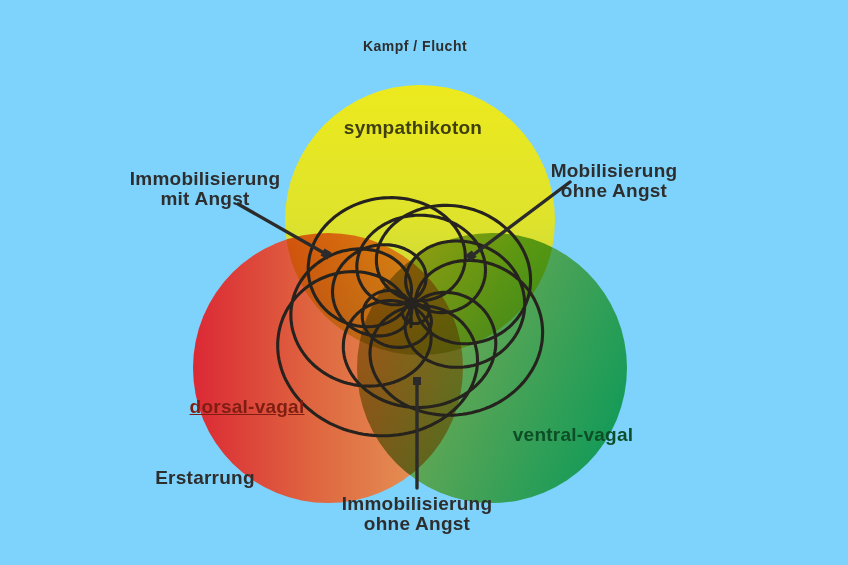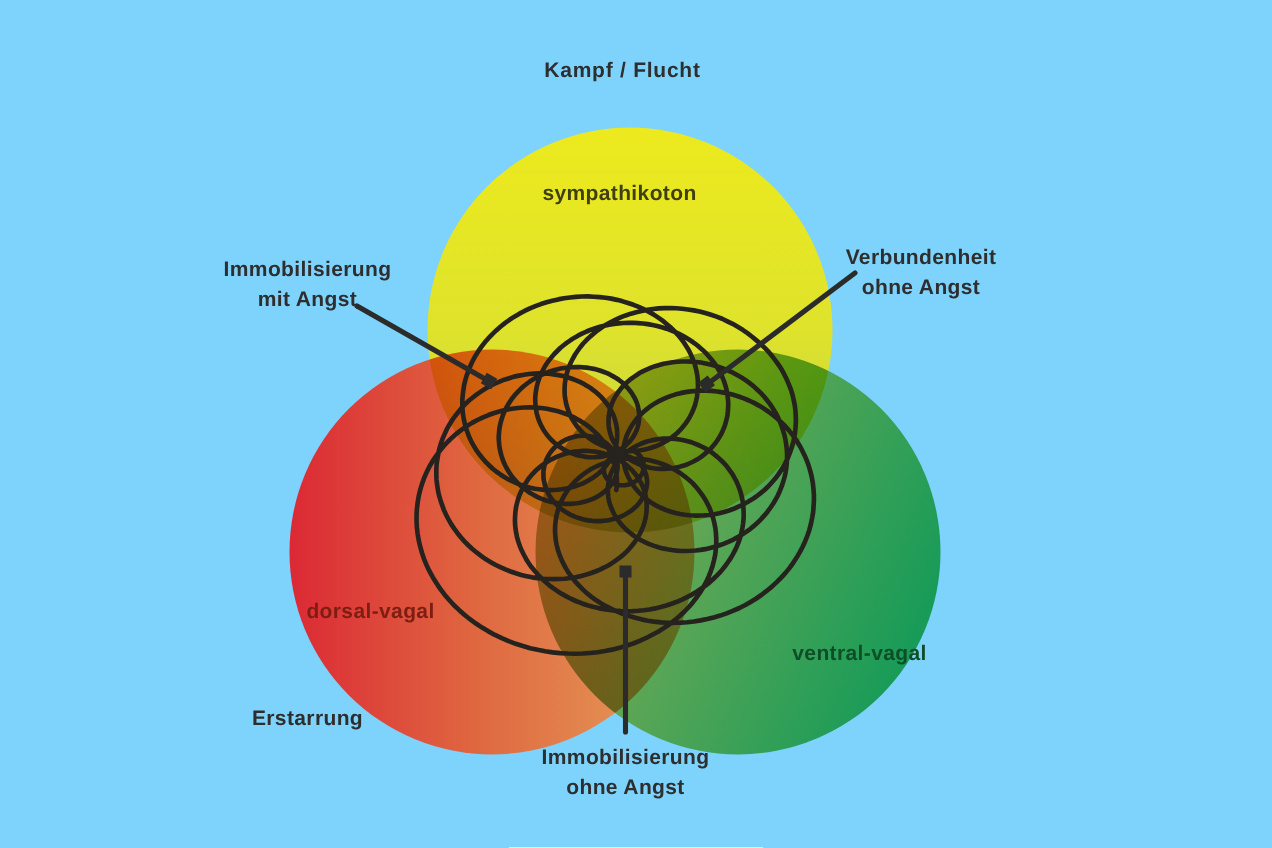--- a/index.html
+++ b/index.html
@@ -2,27 +2,27 @@
 <html><head>
 <meta charset="utf-8">
 <style>
   html,body{margin:0;padding:0;background:#ffffff;}
   .stage{
     position:relative;width:848px;height:565px;background:#7dd3fc;overflow:hidden;
     font-family:"Liberation Sans",sans-serif;font-weight:700;color:#2e2e2e;
   }
   .stage svg{position:absolute;left:0;top:0;}
   .label{
-    position:absolute;text-align:center;font-size:14px;line-height:20px;
+    position:absolute;text-align:center;font-size:19px;line-height:20px;
     letter-spacing:0.25px;transform:translateX(-50%);white-space:nowrap;
   }
   .label .ln{display:block;}
   .lbl-kampf{font-size:14px;letter-spacing:0.5px;}
   .lbl-symp{color:#3f3f10;}
-  .lbl-dorsal{color:#7e1e12;}
+  .lbl-dorsal{color:#7e1e12;text-decoration:underline;}
   .lbl-ventral{color:#0d4e26;margin-top:28px;}
 </style>
 </head>
 <body>
 
 <div class="stage">
 
   <svg width="848" height="565" viewBox="0 0 848 565">
     <defs>
       <linearGradient id="gy" gradientUnits="userSpaceOnUse" x1="420" y1="85" x2="420" y2="355">
@@ -69,21 +69,21 @@
   <div class="label lbl-symp" style="left:413px;top:118px;">
     <span class="ln">sympathikoton</span>
   </div>
 
   <div class="label" style="left:205px;top:169px;">
     <span class="ln">Immobilisierung</span>
     <span class="ln">mit Angst</span>
   </div>
 
   <div class="label" style="left:614px;top:161px;">
-    <span class="ln">Verbundenheit</span>
+    <span class="ln">Mobilisierung</span>
     <span class="ln">ohne Angst</span>
   </div>
 
   <div class="label lbl-dorsal" style="left:247px;top:397px;">
     <span class="ln">dorsal-vagal</span>
   </div>
 
   <div class="label lbl-ventral" style="left:573px;top:397px;">
     <span class="ln">ventral-vagal</span>
   </div>

